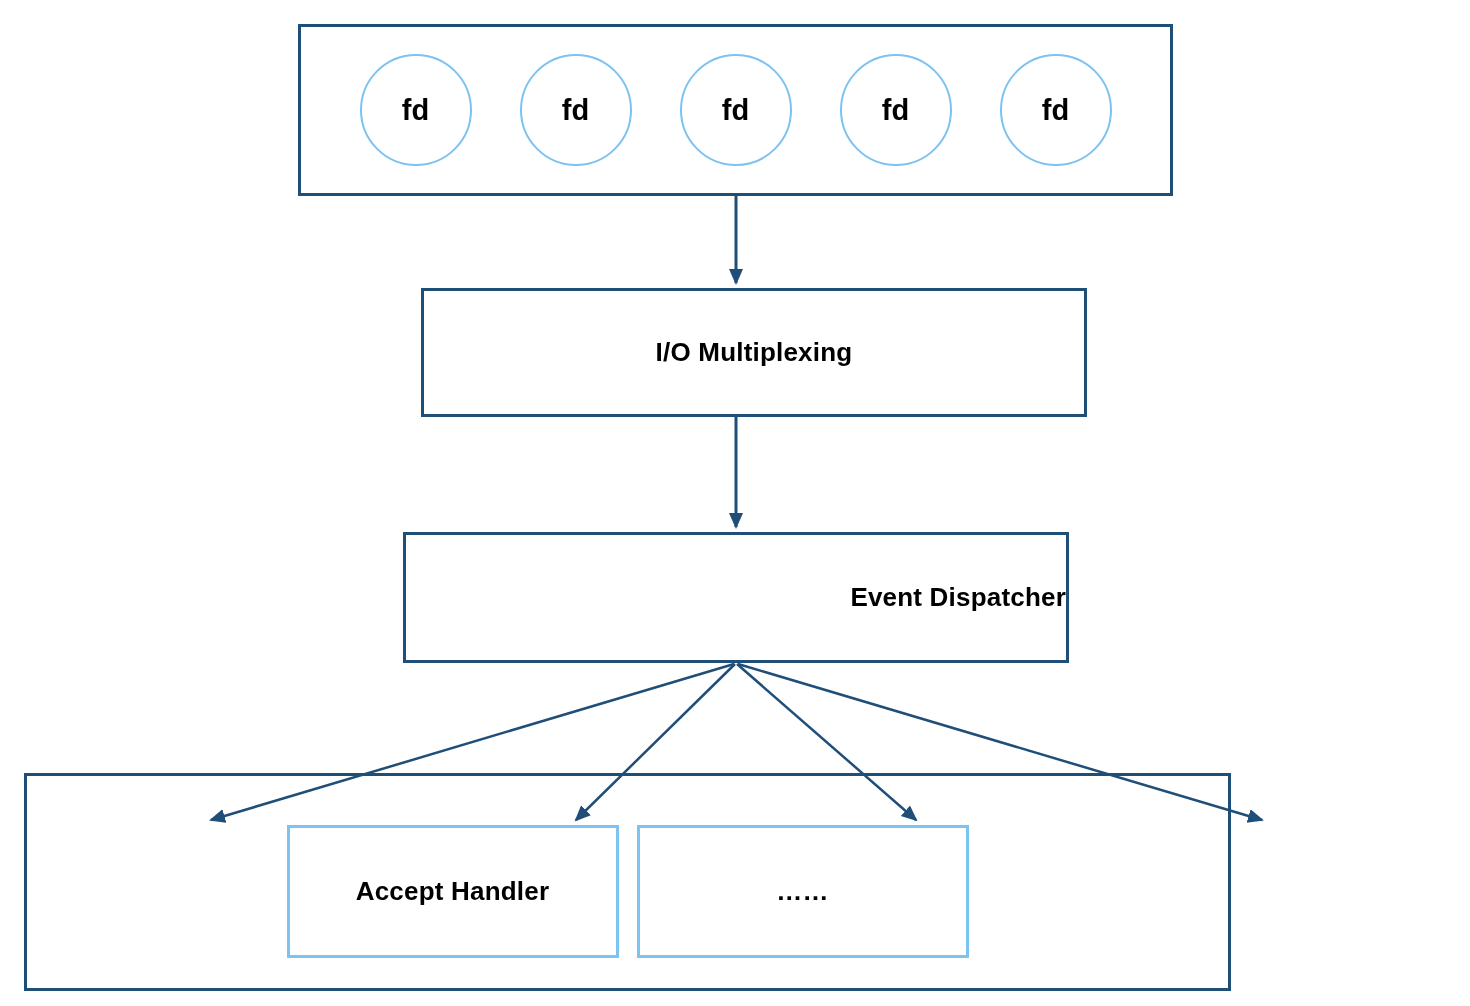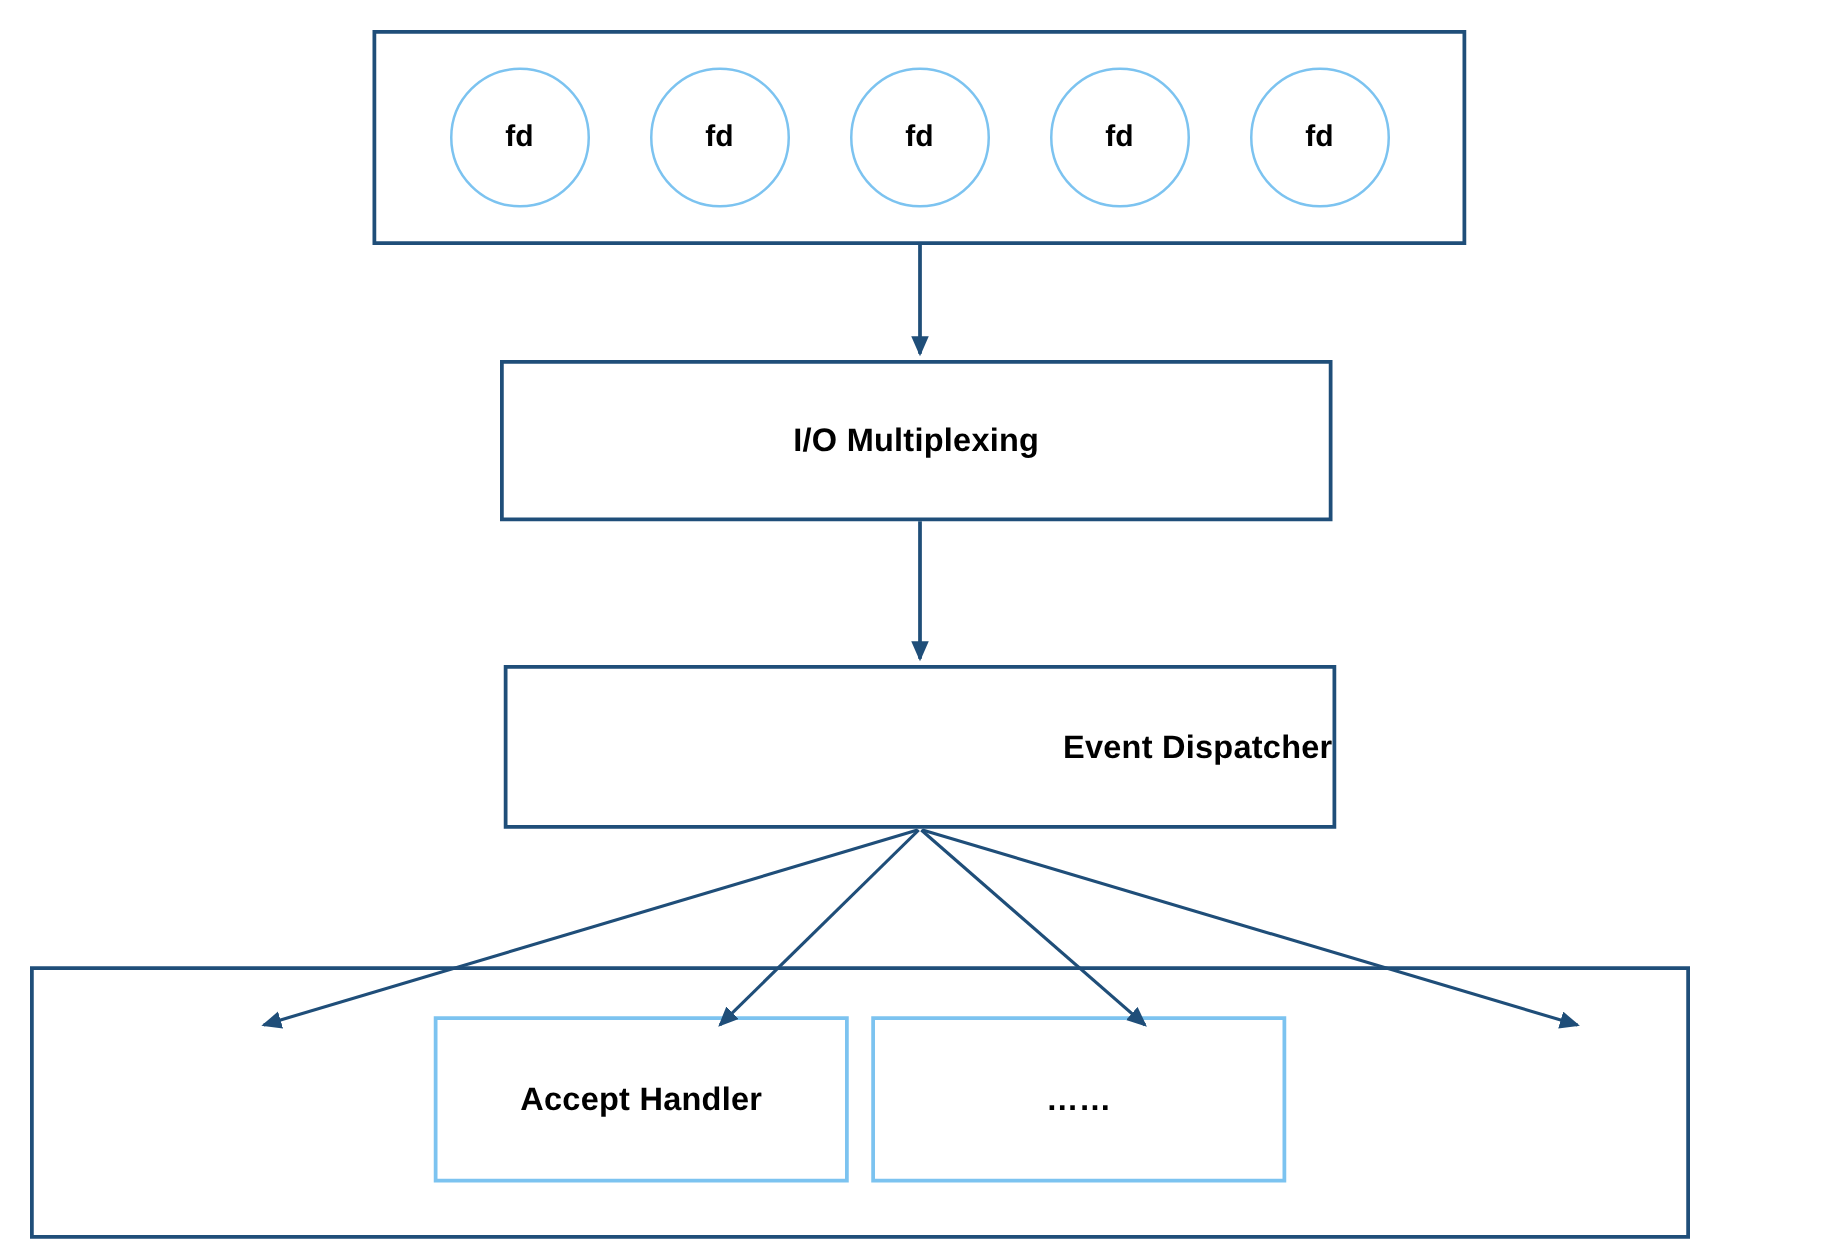--- a/index.html
+++ b/index.html
@@ -49,49 +49,49 @@
     height: 112px;
     border: 2.5px solid #7cc3f0;
     border-radius: 50%;
     background: #ffffff;
     box-sizing: border-box;
     display: flex;
     align-items: center;
     justify-content: center;
   }
   .fd-label {
-    font-size: 24px;
+    font-size: 29px;
     font-weight: 700;
     color: #000000;
   }
   
   .io-box {
-    left: 400px;
+    left: 421px;
     top: 288px;
     width: 666px;
     height: 129px;
   }
   .event-box {
     left: 403px;
     top: 532px;
     width: 666px;
     height: 131px;
     justify-content: flex-end;
   }
   
   .handlers-container {
     left: 24px;
     top: 773px;
-    width: 1328px;
+    width: 1207px;
     height: 218px;
     display: flex;
     align-items: flex-start;
     justify-content: center;
     gap: 18px;
-    padding-top: 37px;
+    padding-top: 49px;
   }
   .handler-box {
     width: 332px;
     height: 133px;
     border: 3px solid #7cc3f0;
     background: #ffffff;
     box-sizing: border-box;
     display: flex;
     align-items: center;
     justify-content: center;

